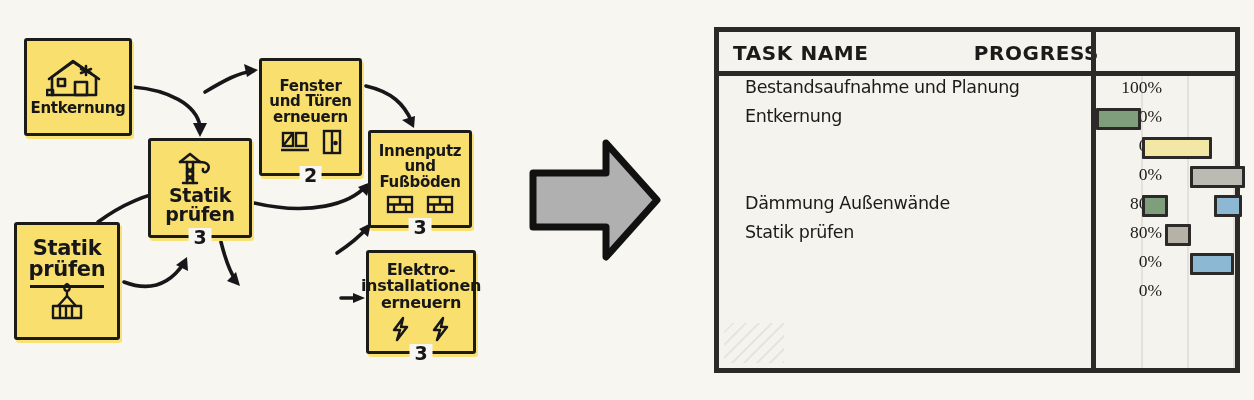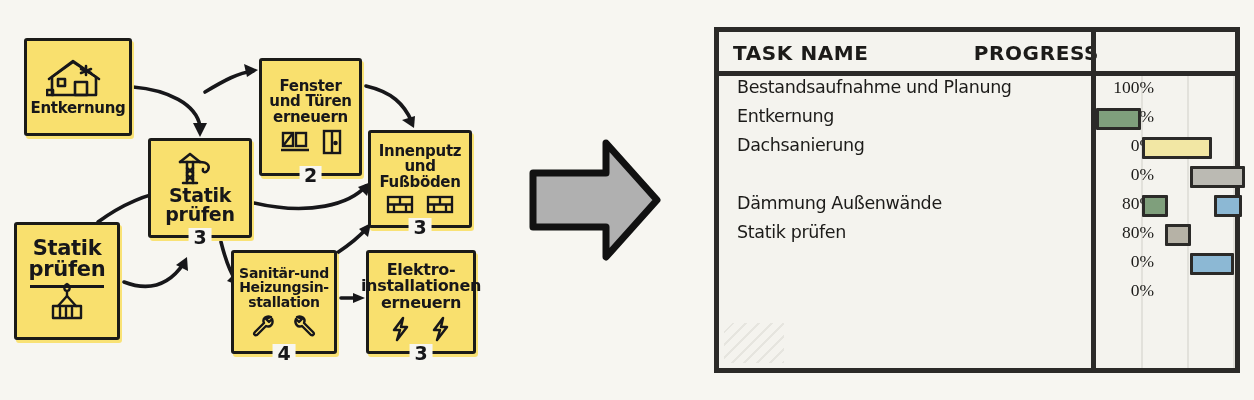--- a/index.html
+++ b/index.html
@@ -62,21 +62,21 @@
   #gantt-head{position:absolute;left:0;top:0;right:0;height:44px;
     border-bottom:5px solid #2b2a28;box-sizing:border-box;}
   .head-cell{position:absolute;top:9px;font-family:"DejaVu Sans", sans-serif;
     font-weight:700;font-size:20px;letter-spacing:0.6px;color:#1c1b19;}
   #head-taskname{left:14px;}
   #head-progress{right:136px;}
   #col-divider{position:absolute;left:372px;top:0;bottom:0;width:5px;background:#2b2a28;}
 
   .grid-line{position:absolute;top:44px;bottom:0;width:2px;background:#e2e1db;}
 
-  .rows{position:absolute;left:4px;top:44px;width:440px;}
+  .rows{position:absolute;left:12px;top:44px;width:440px;}
   .row{position:relative;height:29px;}
   .row .name{position:absolute;left:14px;top:1px;font-family:"DejaVu Sans", sans-serif;
     font-size:17.5px;color:#1c1b19;letter-spacing:-0.35px;white-space:nowrap;}
   .row .pct{position:absolute;right:9px;top:1px;font-family:Liberation Serif, serif;
     font-size:17.5px;color:#1c1b19;font-weight:400;}
 
   .bars{position:absolute;left:377px;top:44px;right:0;bottom:0;}
   .bar{position:absolute;box-sizing:border-box;border:3.5px solid #2b2a28;height:22px;border-radius:1px;}
 
   #hatch{position:absolute;left:5px;bottom:5px;width:60px;height:40px;
@@ -200,38 +200,20 @@
       <svg width="28" height="19" viewBox="0 0 28 19">
         <g fill="none" stroke="#17171a" stroke-width="2.3">
           <rect x="2" y="2" width="24" height="15"></rect>
           <path d="M2,9.5 L26,9.5 M14,2 L14,9.5 M8,9.5 L8,17 M20,9.5 L20,17"></path>
         </g>
       </svg>
     </div>
     <div class="badge">3</div>
   </div>
 
-  <div class="card" id="card-sanitaer">
-    <div class="lbl">Sanitär-und</div>
-    <div class="lbl">Heizungsin-</div>
-    <div class="lbl">stallation</div>
-    <div class="icons" style="margin-top:5px;gap:16px;">
-      <svg width="26" height="24" viewBox="0 0 26 24">
-        <g fill="none" stroke="#17171a" stroke-width="2.4" stroke-linejoin="round" stroke-linecap="round">
-          <path d="M21,3 C16,1 12,5 14,9 L5,18 C3,20 5,22 7,21 L16,12 C20,14 24,10 22,5 L19,8 L16,5 Z"></path>
-        </g>
-      </svg>
-      <svg width="26" height="24" viewBox="0 0 26 24">
-        <g fill="none" stroke="#17171a" stroke-width="2.4" stroke-linejoin="round" stroke-linecap="round">
-          <path d="M5,3 C10,1 14,5 12,9 L21,18 C23,20 21,22 19,21 L10,12 C6,14 2,10 4,5 L7,8 L10,5 Z"></path>
-        </g>
-      </svg>
-    </div>
-    <div class="badge">4</div>
-  </div>
 
   <div class="card" id="card-elektro">
     <div class="lbl">Elektro-</div>
     <div class="lbl">installationen</div>
     <div class="lbl">erneuern</div>
     <div class="icons" style="margin-top:5px;gap:18px;">
       <svg width="22" height="26" viewBox="0 0 22 26">
         <g fill="none" stroke="#17171a" stroke-width="2.5" stroke-linejoin="round">
           <path d="M13,2 L4,14 L10,14 L7,24 L17,11 L11,11 Z"></path>
         </g>
@@ -266,21 +248,20 @@
       <div class="rows">
         <div class="row">
           <div class="name">Bestandsaufnahme und Planung</div>
           <div class="pct">100%</div>
         </div>
         <div class="row">
           <div class="name">Entkernung</div>
           <div class="pct">100%</div>
         </div>
         <div class="row">
-          <div class="name">Dachsanierung</div>
           <div class="pct">0%</div>
         </div>
         <div class="row">
           <div class="pct">0%</div>
         </div>
         <div class="row">
           <div class="name">Dämmung Außenwände</div>
           <div class="pct">80%</div>
         </div>
         <div class="row">

